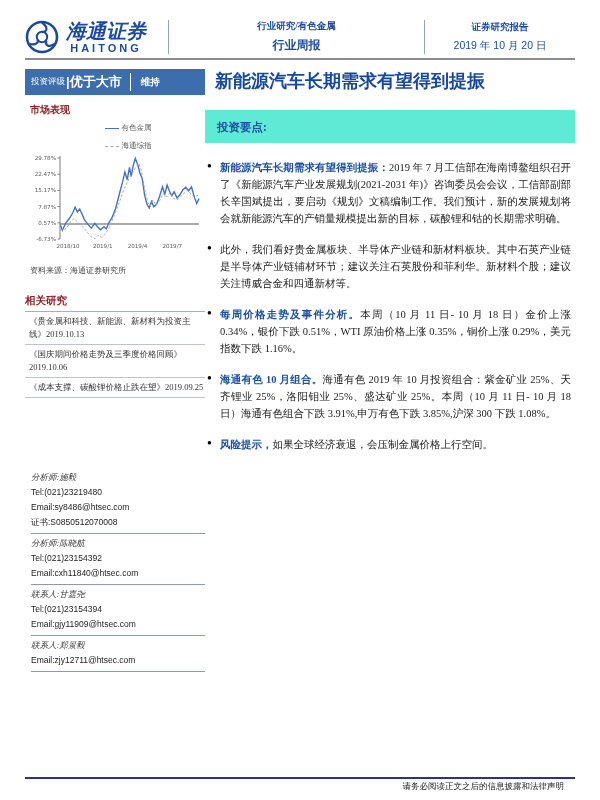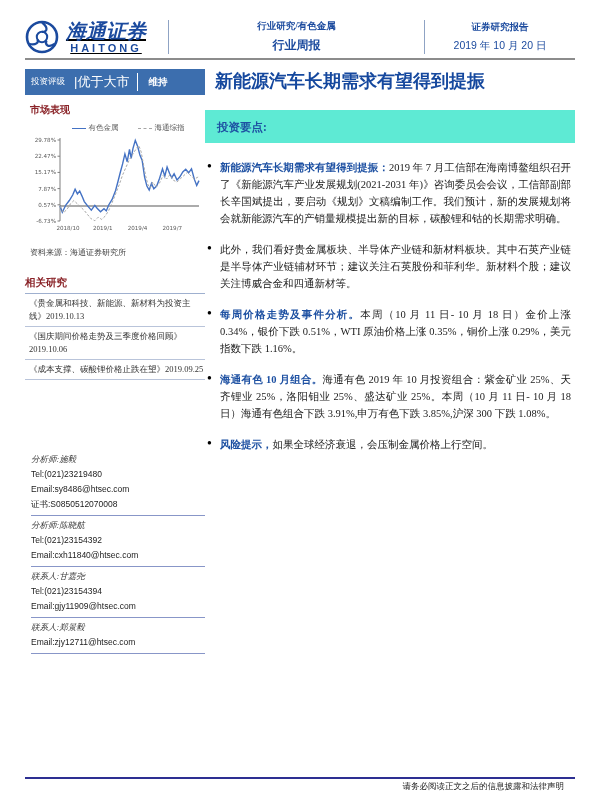--- a/index.html
+++ b/index.html
@@ -3,50 +3,50 @@
 <meta charset="utf-8">
 <style>
   html,body{margin:0;padding:0;background:#9a9a9a;}
   .page{position:relative;width:600px;height:800px;margin:0 auto;background:#ffffff;
         font-family:"Liberation Sans","DejaVu Sans",sans-serif;overflow:hidden;}
 
   
   .hdr{position:absolute;left:25px;top:16px;width:550px;height:42px;
        border-bottom:2px solid #8c8c8c;display:flex;align-items:center;}
   .logo{display:flex;align-items:center;gap:7px;width:143px;}
-  .logo-txt{display:flex;flex-direction:column;align-items:center;text-decoration:underline;}
+  .logo-txt{display:flex;flex-direction:column;align-items:center;}
   .logo-cn{font-family:"DejaVu Serif","Liberation Serif",serif;font-style:italic;font-weight:bold;
            color:#1b4a9e;font-size:20px;line-height:1.05;white-space:nowrap;}
   .logo-en{color:#1b4a9e;font-weight:bold;font-size:11px;letter-spacing:3px;line-height:1;margin-top:1px;}
   .hdr-sep{width:1px;height:34px;background:#8fa3c4;}
   .hdr-mid{flex:1;text-align:center;color:#1b4a9e;font-family:"Liberation Serif","DejaVu Serif",serif;}
   .hdr-mid .l1{font-size:9.5px;font-weight:bold;}
   .hdr-mid .l2{font-size:12px;font-weight:bold;margin-top:4px;}
   .hdr-right{width:150px;text-align:center;color:#1b4a9e;font-family:"Liberation Serif","DejaVu Serif",serif;}
   .hdr-right .l1{font-size:9.5px;font-weight:bold;}
   .hdr-right .l2{font-size:10.5px;margin-top:5px;font-family:"Liberation Sans","DejaVu Sans",sans-serif;}
 
   
   .rating{position:absolute;left:25px;top:69px;width:180px;height:26px;background:#3c6eae;
           color:#fff;display:flex;align-items:center;padding:0 6px;box-sizing:border-box;}
   .r-label{font-size:8.5px;}
-  .r-value{font-size:13px;font-weight:normal;margin-left:9px;}
+  .r-value{font-size:13px;font-weight:bold;margin-left:1px;}
   .r-sep{width:1px;height:18px;background:#ffffff;margin:0 10px 0 8px;}
   .r-status{font-size:9.5px;font-weight:bold;}
   .doc-title{position:absolute;left:215px;top:67px;width:360px;margin:0;
              color:#15489e;font-size:18px;font-weight:bold;line-height:28px;
              font-family:"Liberation Serif","DejaVu Serif",serif;white-space:nowrap;}
 
   
   .sidebar{position:absolute;left:25px;top:103px;width:180px;}
   .sb-h{color:#8a2328;font-weight:bold;font-size:10px;margin:0 0 6px 5px;
         font-family:"Liberation Serif","DejaVu Serif",serif;}
   .chart-wrap{width:178px;margin-left:2px;}
-  .legend{display:flex;justify-content:center;gap:19px;font-size:7.5px;color:#595959;
-          align-items:center;margin:4px 0 0 24px;}
+  .legend{display:flex;justify-content:center;gap:8px;font-size:7.5px;color:#595959;
+          align-items:center;margin:4px 0 0 24px;flex-direction:column;}
   .legend .sw{display:inline-block;width:14px;height:0;border-top:1.6px solid #4472c4;
               vertical-align:middle;margin-right:3px;}
   .legend .sw.dash{border-top:1.4px dashed #a6a6a6;}
   .src{font-size:8px;color:#404040;margin:6px 0 0 5px;
        font-family:"Liberation Serif","DejaVu Serif",serif;}
   .rel-h{color:#8a2328;font-weight:bold;font-size:10.5px;margin:18px 0 0 0;
          padding:0 0 3px 0;border-bottom:1px solid #9fb0cf;
          font-family:"Liberation Serif","DejaVu Serif",serif;}
   .rel-item{font-size:8.5px;color:#333;line-height:13px;padding:3px 0 3px 4px;
             border-bottom:1px solid #b9c4da;font-family:"Liberation Serif","DejaVu Serif",serif;}

